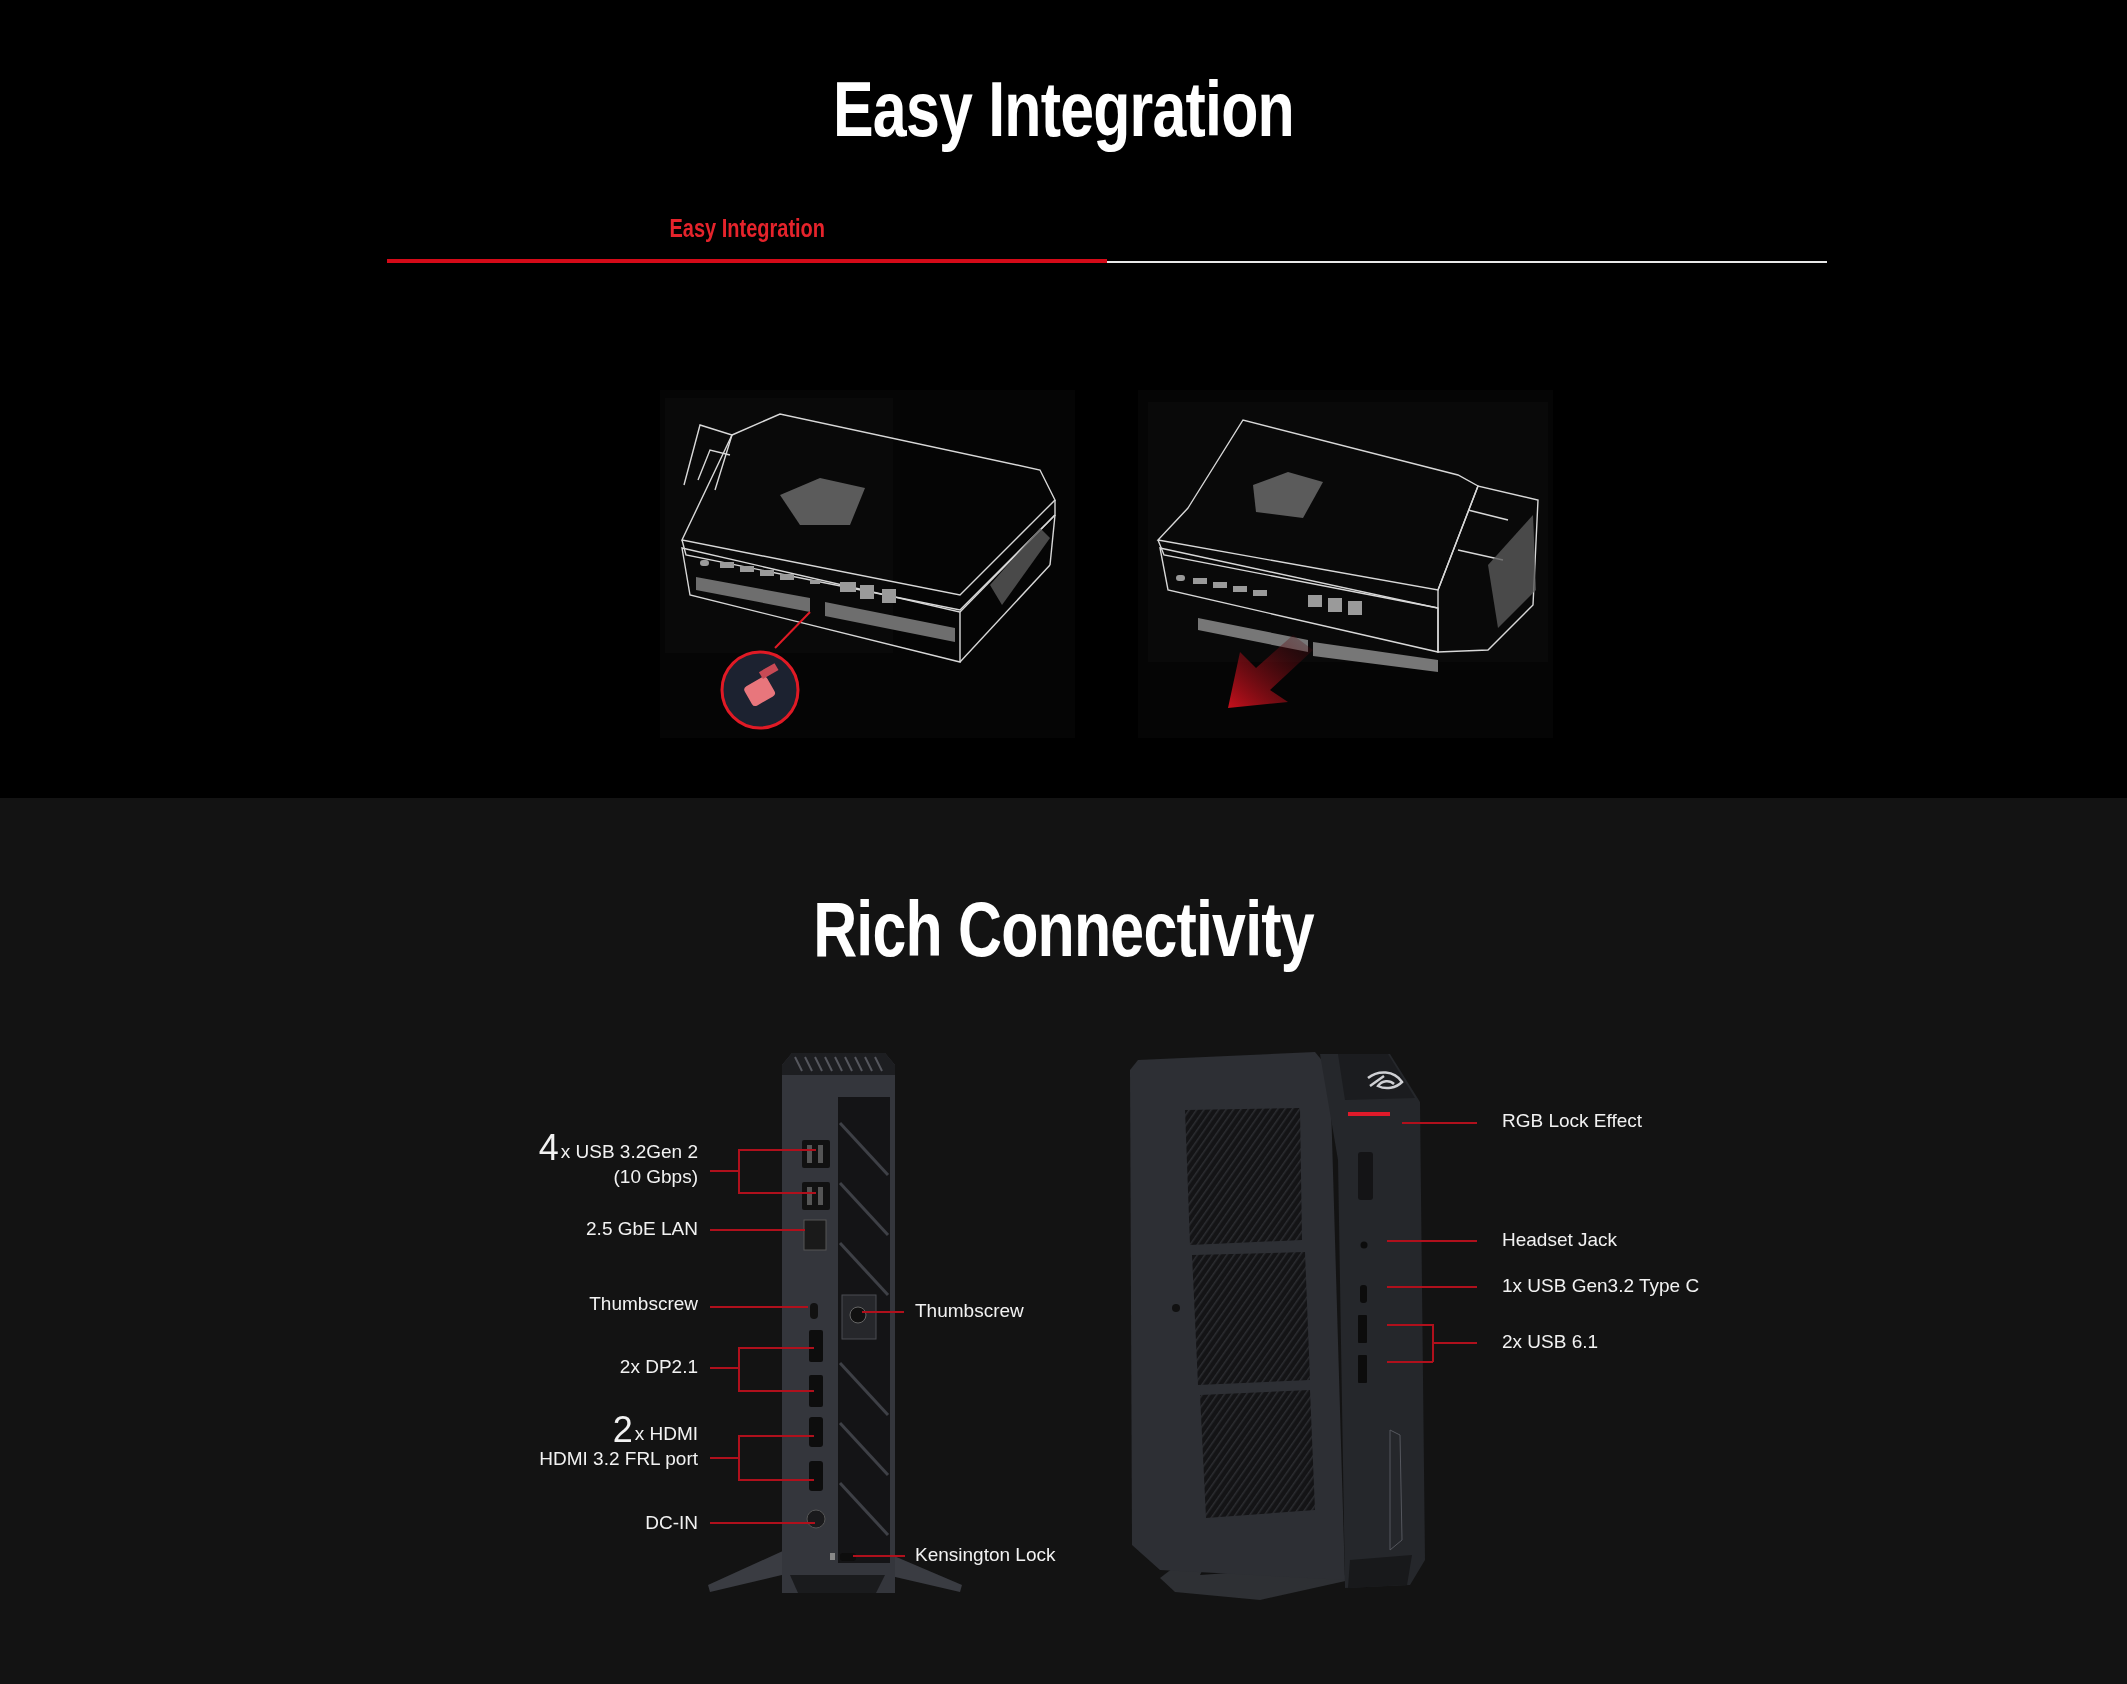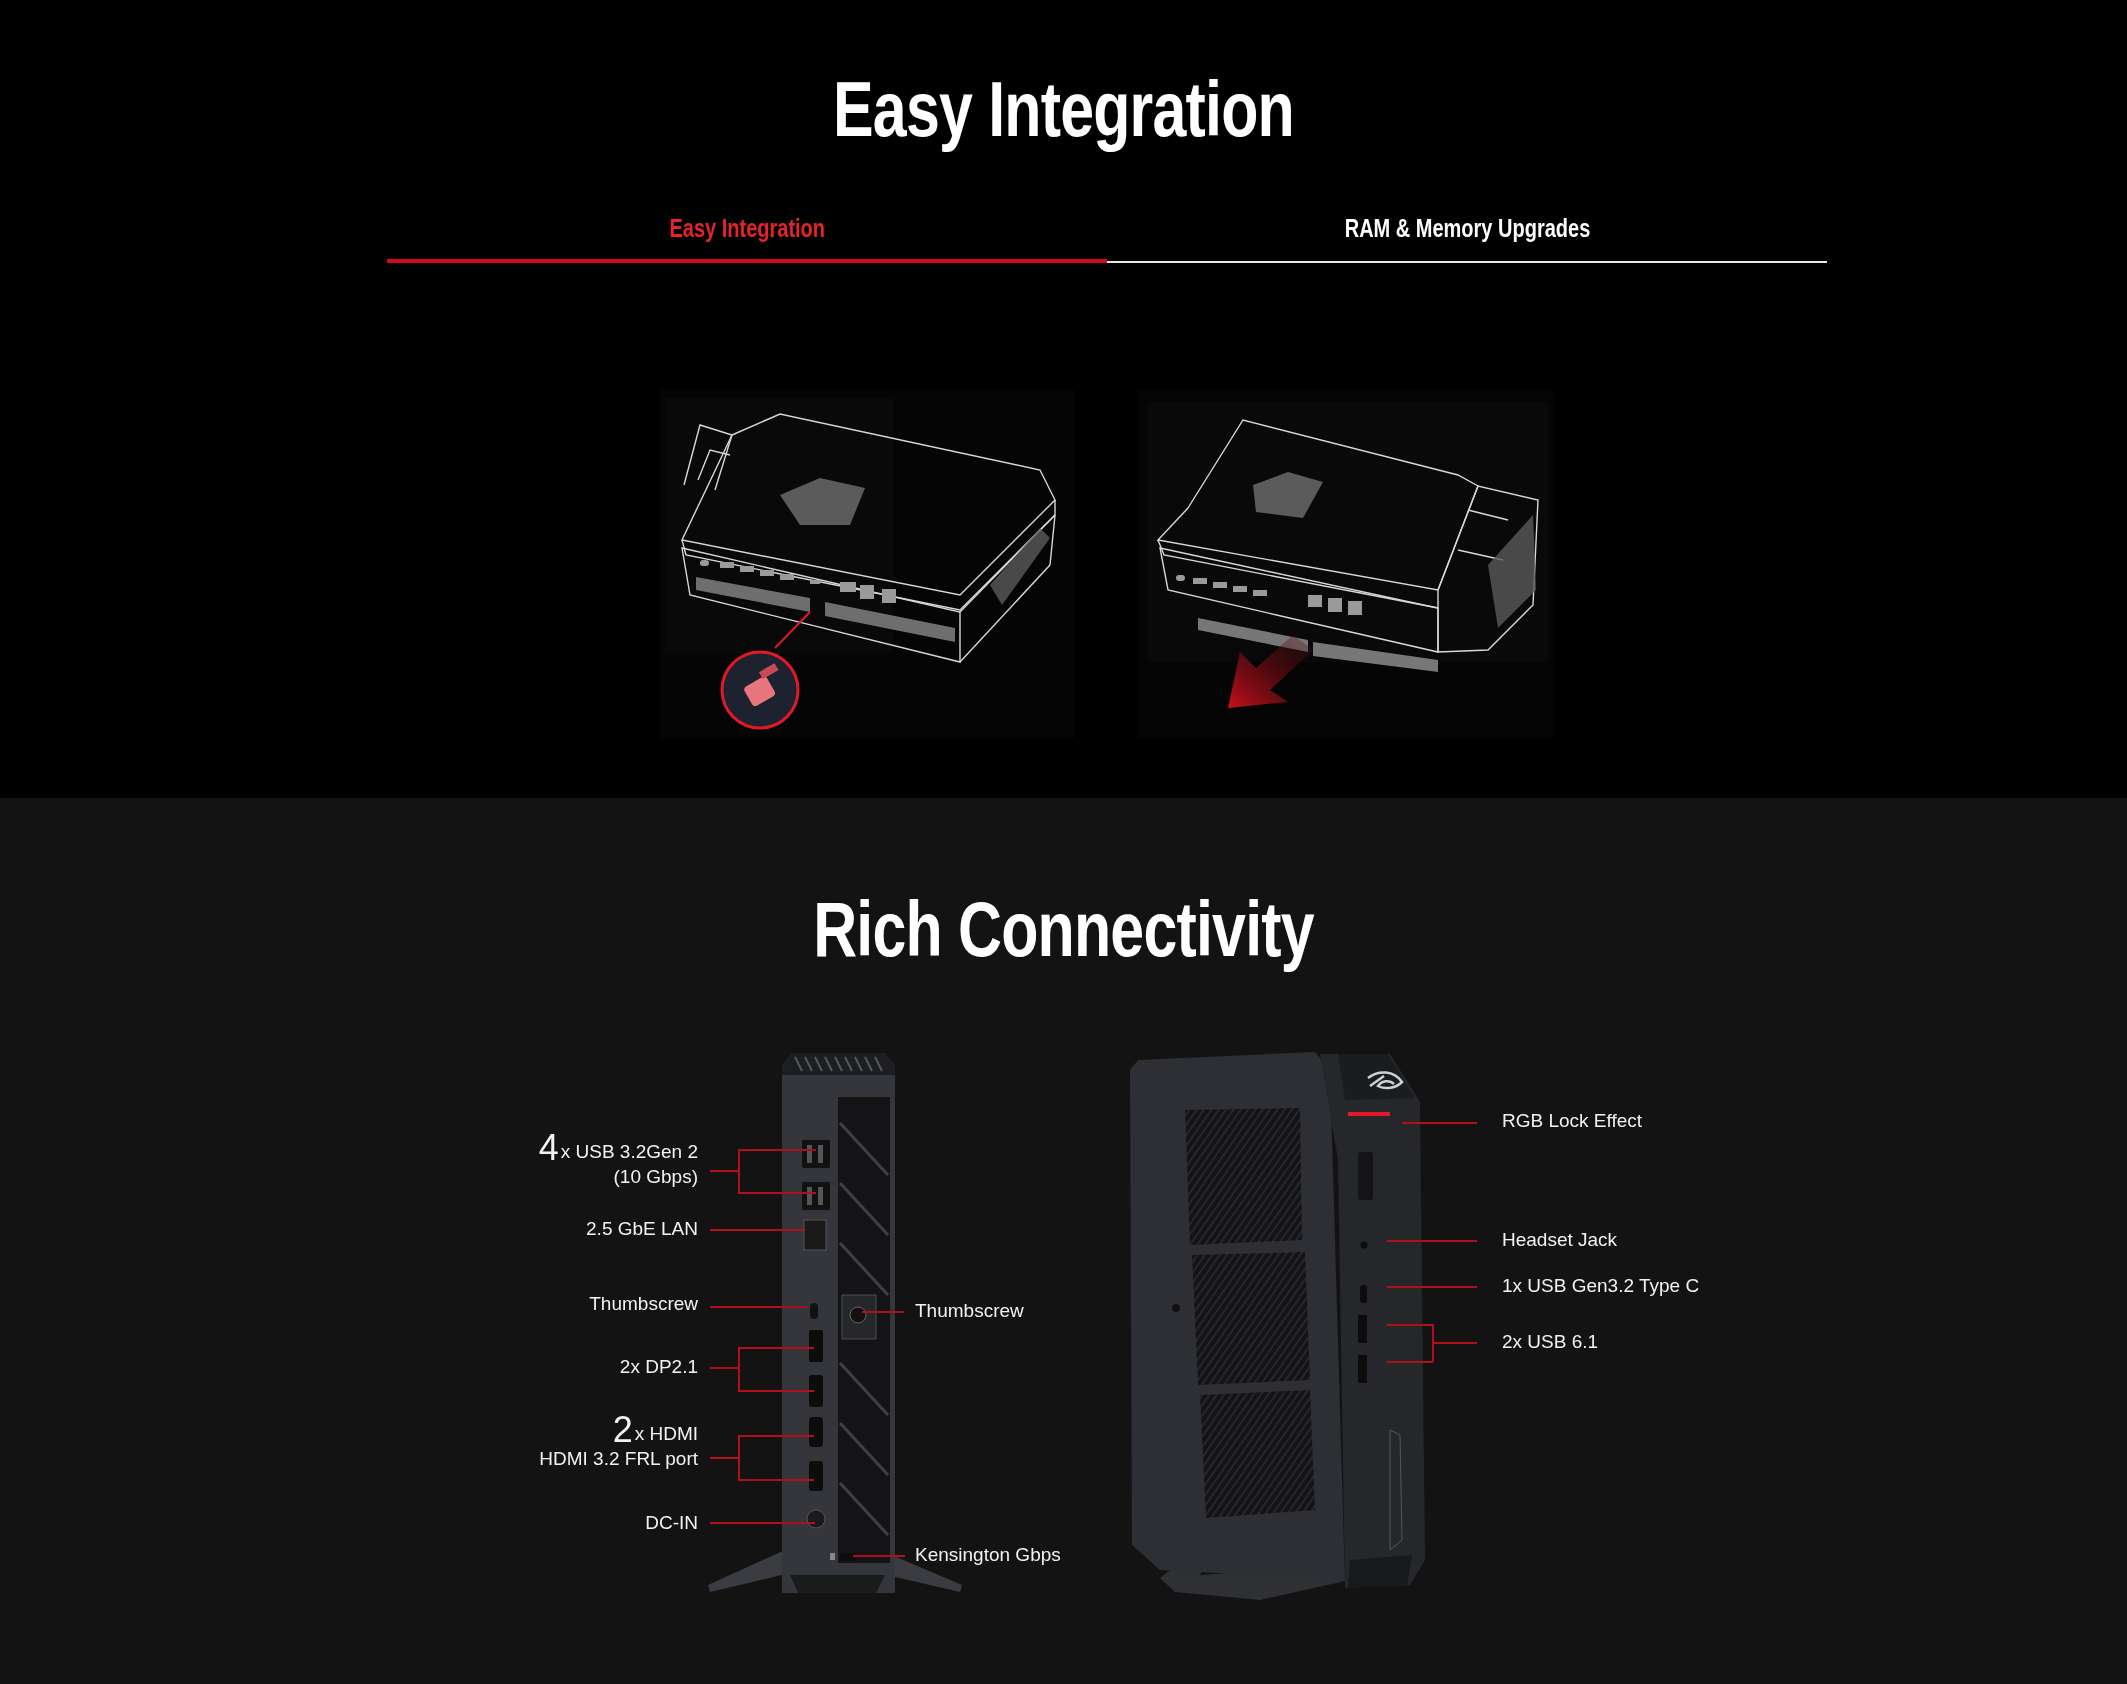--- a/index.html
+++ b/index.html
@@ -61,23 +61,20 @@
 </head>
 <body>
 
 <section class="sec1">
   <h1 class="big-title t1">Easy Integration</h1>
 
   <div class="tabs">
     <div class="tab tab-1">
       <span class="tab-label">Easy Integration</span>
     </div>
-    <div class="tab tab-2">
-      <span class="tab-label">RAM &amp; Memory Upgrades</span>
-    </div>
     <div class="tab-line-active"></div>
     <div class="tab-line-rest"></div>
   </div>
 
 
   <div class="illus illus-1">
     <svg viewBox="0 0 415 348">
       <rect x="5" y="8" width="228" height="255" fill="#090909"></rect>
       <g fill="none" stroke="#d8d8d8" stroke-width="1.4">
 
@@ -277,21 +274,21 @@
 <div class="lead" style="left:738px; top:1435px; width:2px; height:45px;"></div>
 <div class="lead" style="left:738px; top:1435px; width:76px; height:2px;"></div>
 <div class="lead" style="left:738px; top:1479px; width:76px; height:2px;"></div>
 
 <div class="lbl right" style="right:1429px; top:1512px;">DC-IN</div>
 <div class="lead" style="left:710px; top:1522px; width:105px; height:2px;"></div>
 
 <div class="lead" style="left:862px; top:1311px; width:42px; height:2px;"></div>
 <div class="lbl" style="left:915px; top:1300px;">Thumbscrew</div>
 <div class="lead" style="left:853px; top:1555px; width:52px; height:2px;"></div>
-<div class="lbl" style="left:915px; top:1544px;">Kensington Gbps</div>
+<div class="lbl" style="left:915px; top:1544px;">Kensington Lock</div>
 
 <div class="lead" style="left:1402px; top:1122px; width:75px; height:2px;"></div>
 <div class="lbl" style="left:1502px; top:1110px;">RGB Lock Effect</div>
 
 <div class="lead" style="left:1387px; top:1240px; width:90px; height:2px;"></div>
 <div class="lbl" style="left:1502px; top:1229px;">Headset Jack</div>
 
 <div class="lead" style="left:1387px; top:1286px; width:90px; height:2px;"></div>
 <div class="lbl" style="left:1502px; top:1275px;">1x USB Gen3.2 Type C</div>
 

